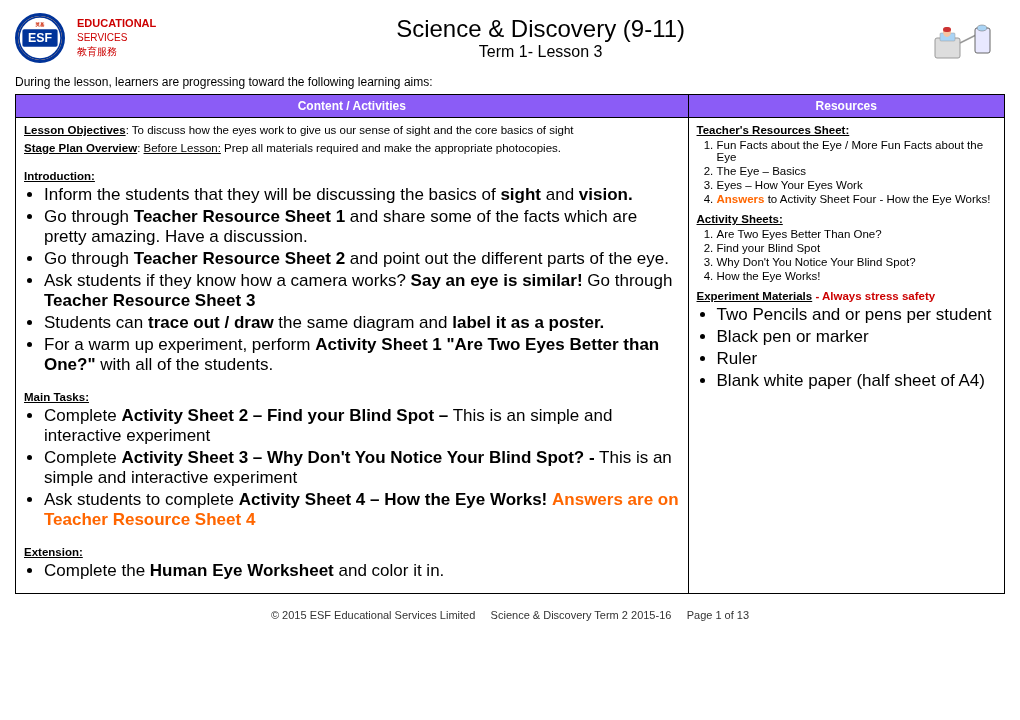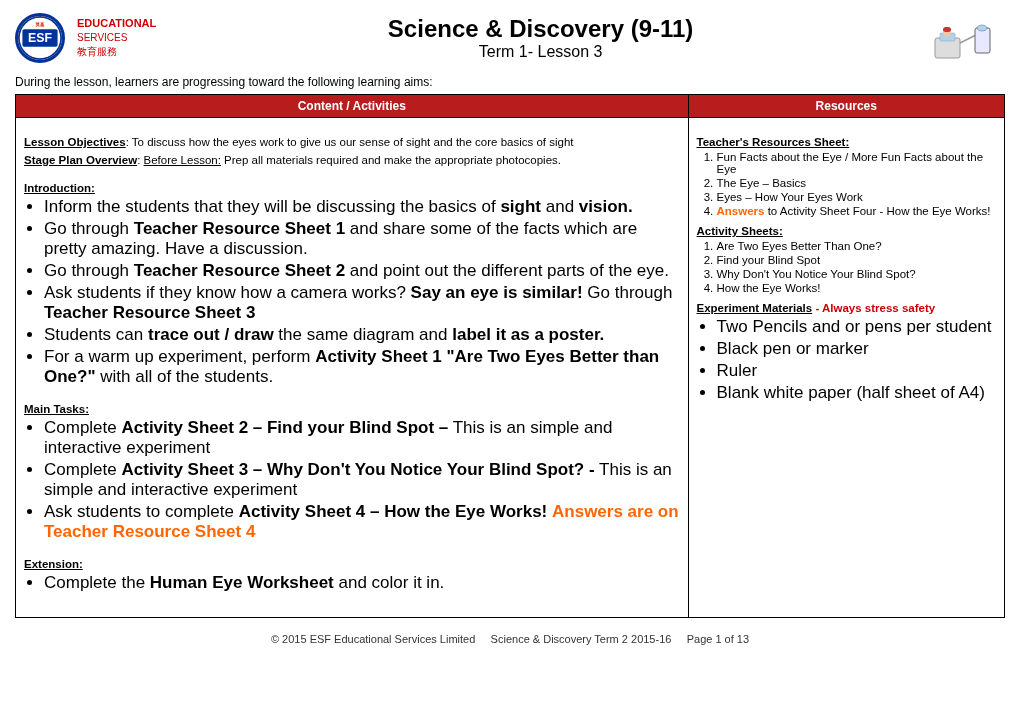--- a/index.html
+++ b/index.html
@@ -32,21 +32,21 @@
     }
     .logo-text .educational { font-weight: bold; font-size: 11px; color: #cc0000; }
     .logo-text .services { font-size: 10px; }
     .logo-text .chinese { font-size: 10px; }
     .header-title {
       text-align: center;
       flex: 1;
     }
     .header-title h1 {
       font-size: 24px;
-      font-weight: bold;
+      font-weight: normal;
       color: #000;
     }
     .header-title h2 {
       font-size: 16px;
       font-weight: normal;
       color: #000;
     }
     .header-image {
       width: 80px;
       height: 55px;
@@ -62,30 +62,30 @@
       margin-bottom: 5px;
     }
 
     
     .main-table {
       width: 100%;
       border-collapse: collapse;
       border: 1px solid #000;
     }
     .main-table th {
-      background-color: #b91c1c;
+      background-color: #8b5cf6;
       color: #fff;
       text-align: center;
       padding: 4px 4px;
       font-size: 12px;
       border: 1px solid #000;
     }
     .main-table td {
       vertical-align: top;
-      padding: 18px 8px;
+      padding: 6px 8px;
       border: 1px solid #000;
       font-size: 11.5px;
     }
     .col-content { width: 68%; }
     .col-resources { width: 32%; }
 
     
     .lesson-objectives {
       margin-bottom: 6px;
       font-size: 11.5px;

